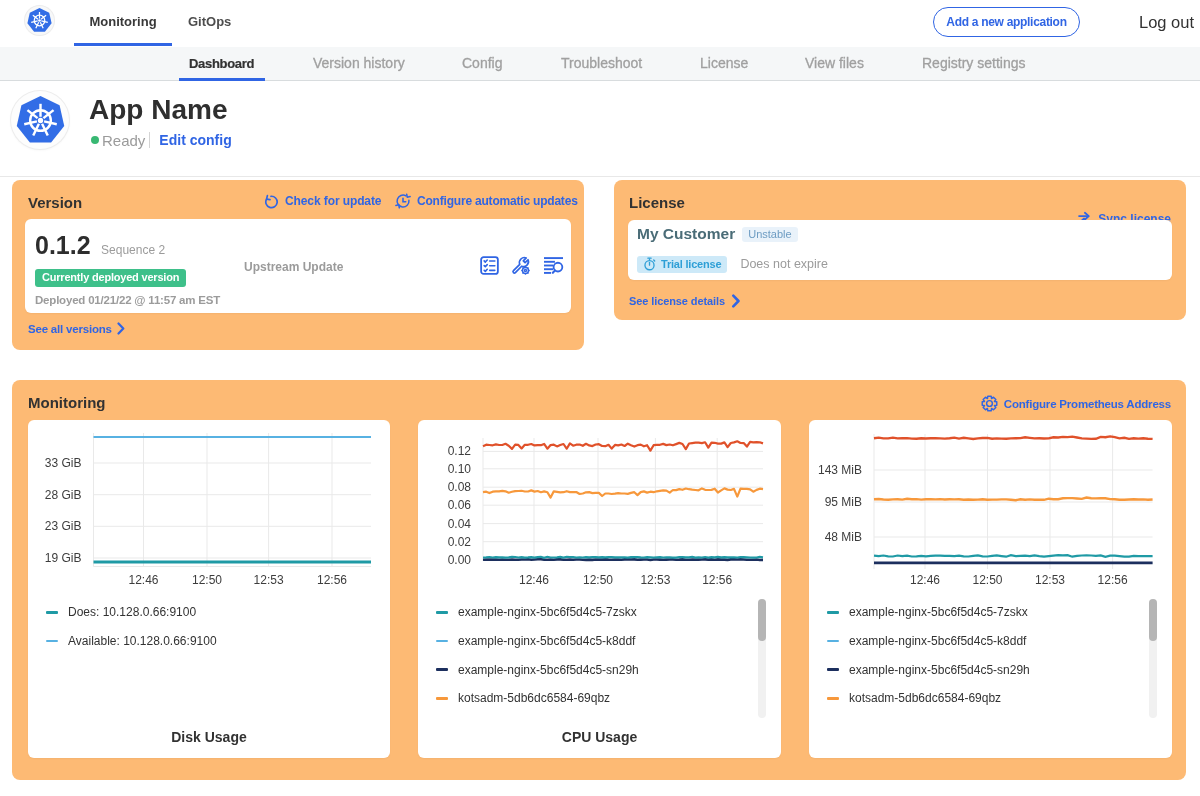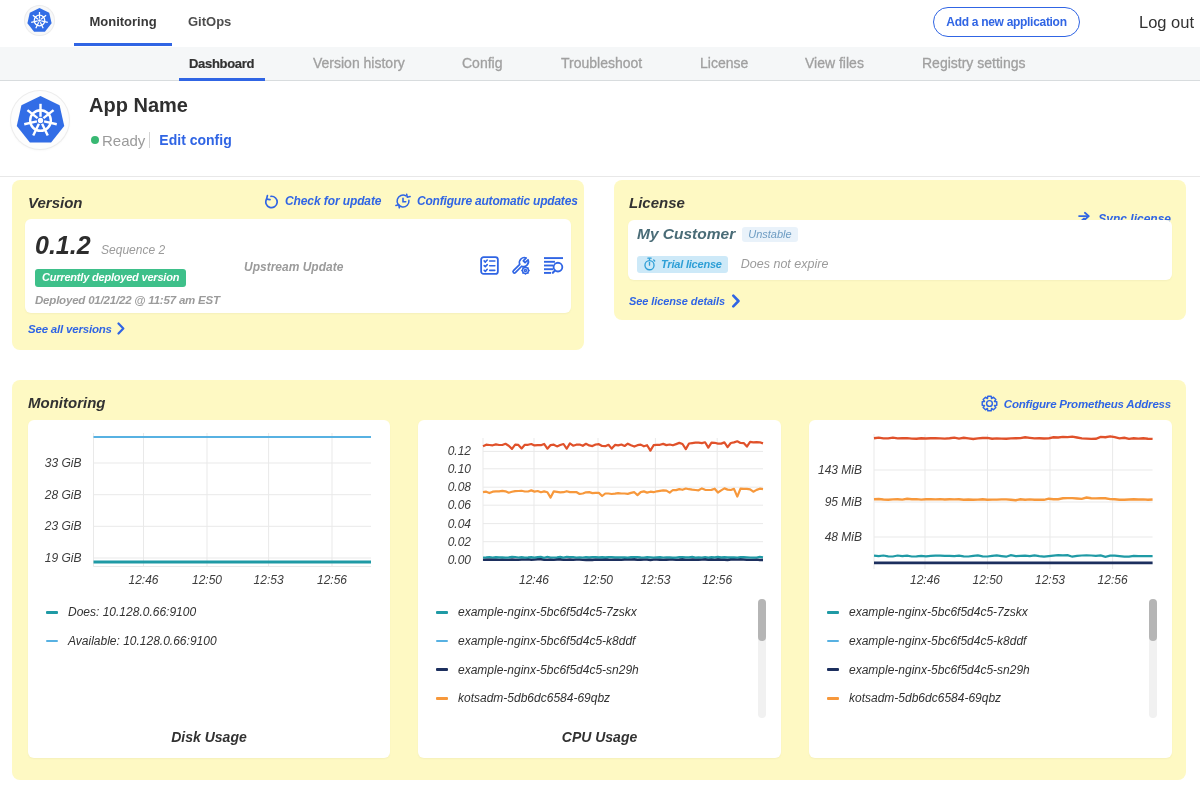--- a/index.html
+++ b/index.html
@@ -1,20 +1,20 @@
 <!DOCTYPE html>
 <html><head><meta charset="utf-8"><style>
 * { margin:0; padding:0; box-sizing:border-box; }
 body { font-family:"Liberation Sans", sans-serif; background:#fff; width:1200px; height:796px; position:relative; overflow:hidden; }
 .abs { position:absolute; }
 .blink { color:#3065e4; font-weight:bold; font-size:12px; display:flex; align-items:center; white-space:nowrap; }
 .hdr { position:absolute; top:0; left:0; width:1200px; height:47px; background:#fff; }
 .subnav { position:absolute; top:47px; left:0; width:1200px; height:34px; background:#f5f7f8; border-bottom:1px solid #d8dcde; }
 .stab { position:absolute; top:0; height:34px; line-height:33px; font-size:14px; color:#a0a0a0; white-space:nowrap; -webkit-text-stroke:.3px #a0a0a0; }
-.card { position:absolute; background:#fef9c3; border-radius:8px;font-style:italic; }
+.card { position:absolute; background:#fdba74; border-radius:8px; }
 .h2 { font-size:15px; font-weight:bold; color:#323232; }
 .wcard { position:absolute; background:#fff; border-radius:6px; box-shadow:0 1px 2px rgba(0,0,0,.04); }
 .lrow { display:flex; align-items:center; height:28.7px; }
 .ldash { width:12px; height:2.6px; border-radius:1px; margin-right:10px; flex:none; }
 .ltxt { font-size:12px; color:#323232; }
 .legend { position:absolute; left:18px; top:178px; }
 .sbar { position:absolute; right:15px; top:179px; width:8px; height:119px; background:#f1f1f1; border-radius:4px; }
 .sthumb { width:8px; height:42px; background:#b5b5b5; border-radius:4px; }
 .ctitle { position:absolute; left:0; width:100%; top:309px; text-align:center; font-size:14px; font-weight:bold; color:#323232; }
 </style></head>
@@ -60,21 +60,21 @@
         <line x1="55.5" y1="45.6" x2="74.6" y2="30.4" stroke="#fff" stroke-width="4.6"></line>
         <line x1="56.8" y1="51.6" x2="80.7" y2="57.0" stroke="#fff" stroke-width="4.6"></line>
         <line x1="53.0" y1="56.3" x2="63.7" y2="78.4" stroke="#fff" stroke-width="4.6"></line>
         <line x1="47.0" y1="56.3" x2="36.3" y2="78.4" stroke="#fff" stroke-width="4.6"></line>
         <line x1="43.2" y1="51.6" x2="19.3" y2="57.0" stroke="#fff" stroke-width="4.6"></line>
         <line x1="44.5" y1="45.6" x2="25.4" y2="30.4" stroke="#fff" stroke-width="4.6"></line>
         <circle cx="50" cy="50" r="19.5" fill="none" stroke="#fff" stroke-width="4.6"></circle>
         <circle cx="50" cy="50" r="5" fill="#fff"></circle>
       </svg>
     </div>
-  <div class="abs" style="left:89px;top:12px;font-size:20px;font-weight:bold;color:#2f2f2f;">App Name</div>
+  <div class="abs" style="left:89px;top:12px;font-size:28px;font-weight:bold;color:#2f2f2f;">App Name</div>
   <div class="abs" style="left:91px;top:48px;height:20px;display:flex;align-items:center;">
     <span style="width:8px;height:8px;border-radius:50%;background:#38b873;margin-right:3px;"></span>
     <span style="font-size:15px;color:#9b9b9b;">Ready</span>
     <span style="width:1px;height:16px;background:#d4d4d4;margin-left:4px;margin-right:9px;"></span>
     <span style="font-size:14px;font-weight:bold;color:#3065e4;">Edit config</span>
   </div>
 </div>
 
 <div class="card" style="left:12px;top:180px;width:572px;height:170px;">
   <div class="abs h2" style="left:16px;top:14px;">Version</div>

